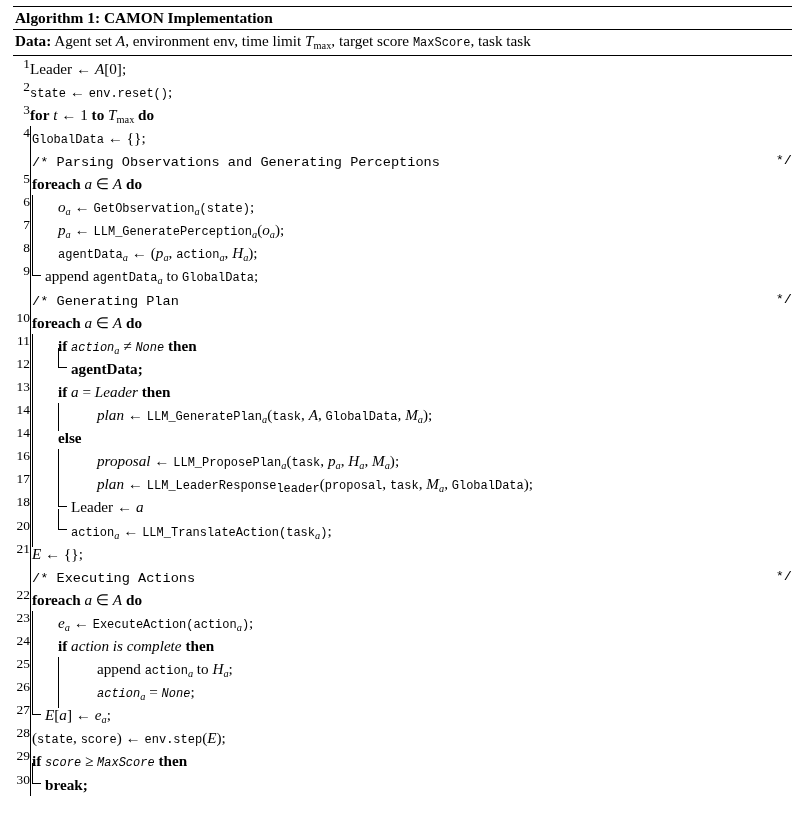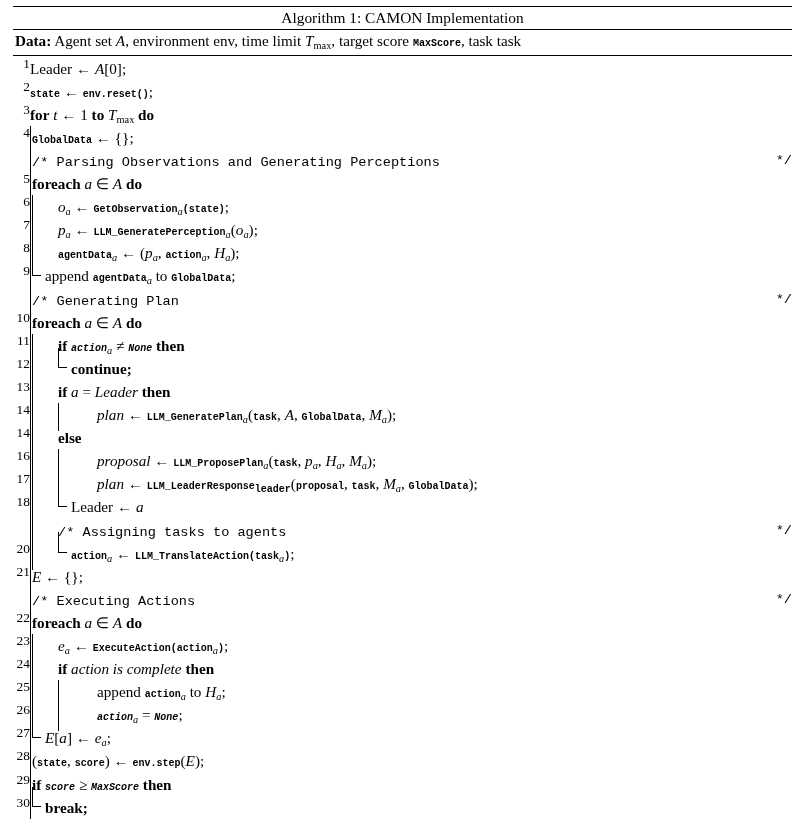--- a/index.html
+++ b/index.html
@@ -21,24 +21,23 @@
     font-size: 15.2px;
     line-height: 1.0;
   }
   .rule {
     border-top: 1.2px solid #000;
     width: 100%;
     height: 0;
   }
   .rule.thin { border-top: 0.9px solid #000; }
   .title {
-    font-weight: normal;
+    font-weight: bold;
     padding: 3px 2px 4px 2px;
     font-size: 15.4px;
-    text-align: center;
   }
   .dataline {
     padding: 3px 2px 3px 2px;
     font-size: 15.2px;
   }
   .dataline .kw { font-weight: bold; }
 
   table.body {
     border-collapse: collapse;
     width: 100%;
@@ -102,22 +101,21 @@
     position: absolute;
     left: 0; top: 0.58em; width: 9px;
     border-top: 1.1px solid #000;
   }
 
   .bold { font-weight: bold; }
   .it { font-style: italic; }
   .bi { font-weight: normal; font-style: italic; }
   .tt {
     font-family: "Liberation Mono", monospace;
-    font-size: 10px;
-    font-weight: bold;
+    font-size: 12px;
   }
   .mono-comment {
     font-family: "Liberation Mono", monospace;
     font-size: 13.6px;
   }
   .mi { font-style: italic; }
   sub {
     font-size: 0.68em;
     vertical-align: -0.28em;
     font-style: normal;
@@ -240,21 +238,21 @@
     <tr>
       <td class="num">11</td>
       <td class="code">
             <div class="ln"><span class="ind i1"><span class="bar"></span><span class="ind i2"><span class="bar"></span><span class="bold">if</span> <span class="tt it">action</span><sub class="it">a</sub> ≠ <span class="tt it">None</span> <span class="bold">then</span></span></span></div>
           </td>
     </tr>
 
     <tr>
       <td class="num">12</td>
       <td class="code">
-            <div class="ln"><span class="ind i1"><span class="bar"></span><span class="ind i2"><span class="bar"></span><span class="elbow"></span><span class="bold">continue;</span></span></span></div>
+            <div class="ln"><span class="ind i1"><span class="bar"></span><span class="ind i2"><span class="bar"></span><span class="elbow"></span><span class="bold">agentData;</span></span></span></div>
           </td>
     </tr>
 
     <tr>
       <td class="num">13</td>
       <td class="code">
             <div class="ln"><span class="ind i1"><span class="bar"></span><span class="ind i2"><span class="bar"></span><span class="bold">if</span> <span class="mi">a</span> = <span class="mi">Leader</span> <span class="bold">then</span></span></span></div>
           </td>
     </tr>
 
@@ -286,26 +284,20 @@
           </td>
     </tr>
 
     <tr>
       <td class="num">18</td>
       <td class="code">
             <div class="ln"><span class="ind i1"><span class="bar"></span><span class="ind i2"><span class="bar"></span><span class="elbow"></span>Leader ← <span class="mi">a</span></span></span></div>
           </td>
     </tr>
 
-    <tr>
-      <td class="num"></td>
-      <td class="code">
-            <div class="ln cm comment-row"><span class="ind i1"><span class="bar"></span><span class="ind i2"><span class="bar"></span><span class="mono-comment">/* Assigning tasks to agents</span></span></span><span class="cend">*/</span></div>
-          </td>
-    </tr>
 
 
     <tr>
       <td class="num">20</td>
       <td class="code">
             <div class="ln"><span class="ind i1"><span class="bar"></span><span class="ind i2"><span class="bar"></span><span class="elbow"></span><span class="tt">action</span><sub class="it">a</sub> ← <span class="tt">LLM_TranslateAction(task</span><sub class="it">a</sub><span class="tt">)</span>;</span></span></div>
           </td>
     </tr>
 
     <tr>

